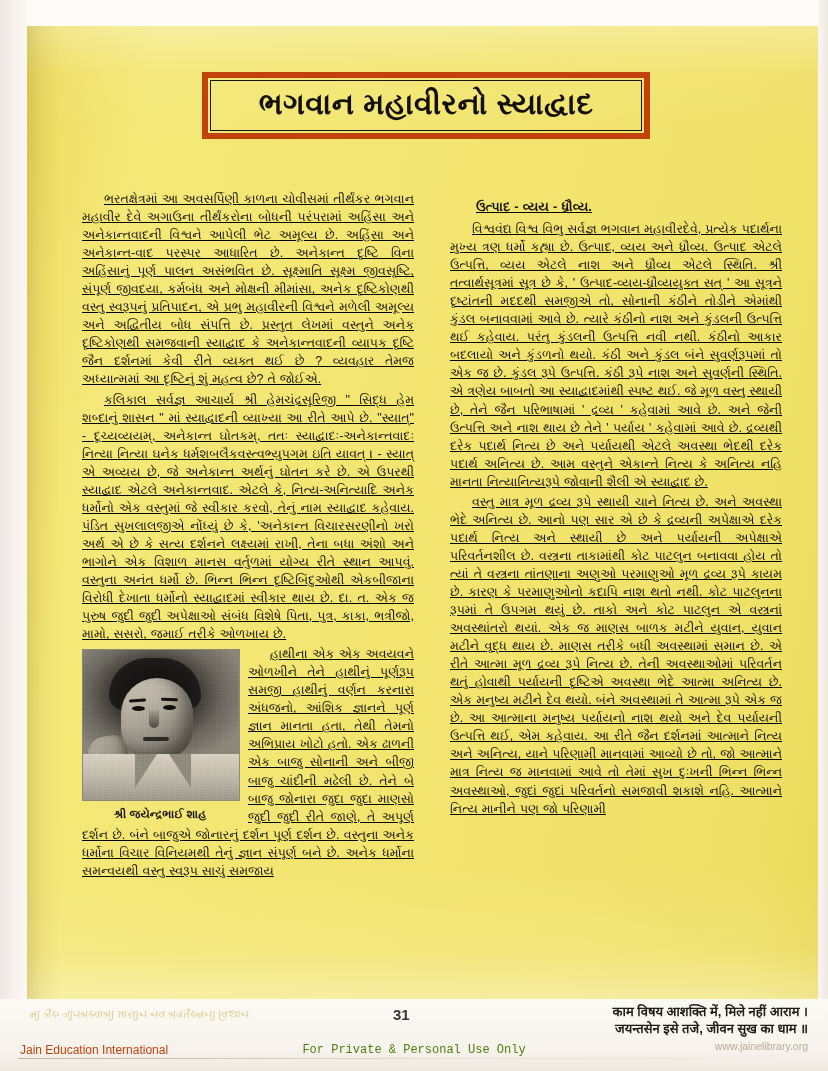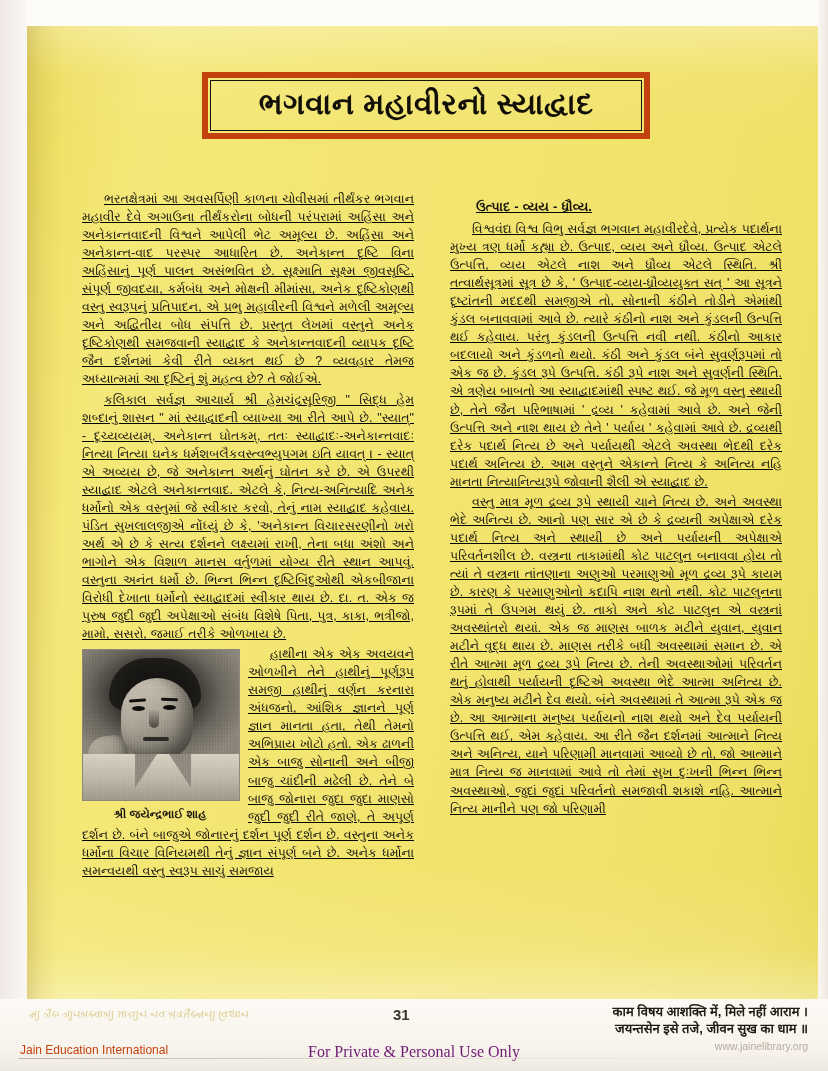--- a/index.html
+++ b/index.html
@@ -332,23 +332,23 @@
     top: 1043px;
     font-family: "Liberation Sans","DejaVu Sans",sans-serif;
     font-size: 12px;
     color: #c2410c;
   }
   #private-use {
     position: absolute;
     left: 50%;
     transform: translateX(-50%);
     top: 1043px;
-    font-family: Liberation Serif, serif;
-    font-size: 16px;
-    color: #701a75;
+    font-family: Liberation Mono, monospace;
+    font-size: 12px;
+    color: #4d7c0f;
   }
   #jainelibrary {
     position: absolute;
     right: 20px;
     top: 1040px;
     font-family: "Liberation Sans","DejaVu Sans",sans-serif;
     font-size: 10.5px;
     color: #b5ab9c;
   }
 </style>

